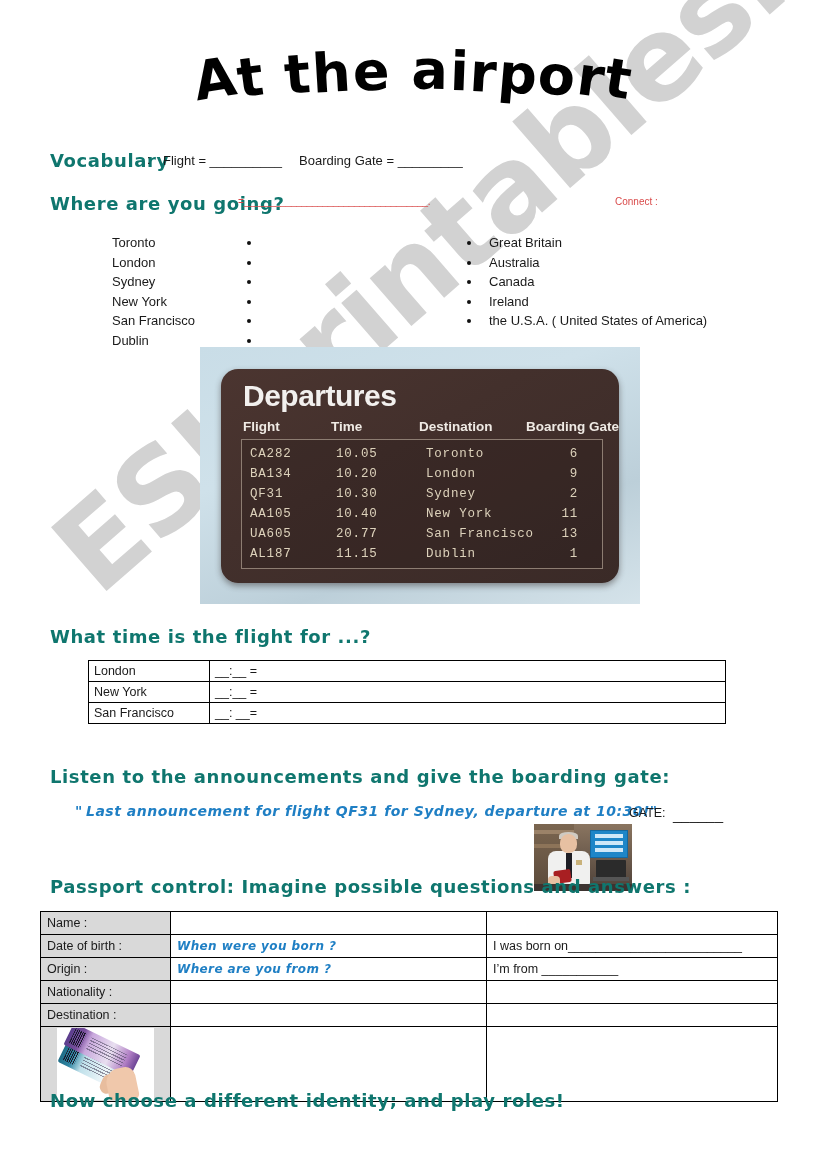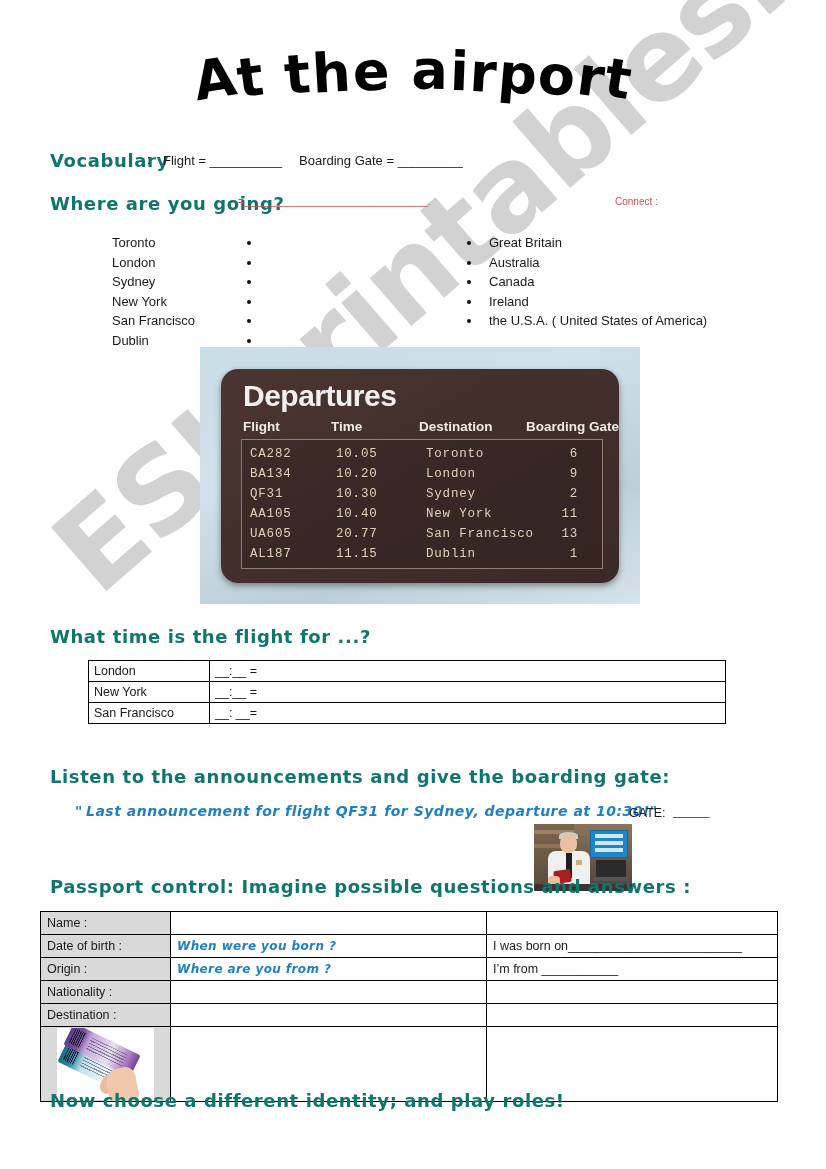--- a/index.html
+++ b/index.html
@@ -441,21 +441,21 @@
             <td class="c1">San Francisco</td>
             <td>__: __=</td>
           </tr>
         </tbody>
     </table>
 
     <div class="red-head" style="left:50px; top:760px;margin-top:6px;">Listen to the announcements and give the boarding gate:</div>
     <div class="blue-it" style="left:75px; top:803px; font-style:normal;">"</div>
     <div class="blue-it" style="left:86px; top:803px;">Last announcement for flight QF31 for Sydney, departure at 10:30!"</div>
     <div class="blk" style="left:629px; top:806px; font-size:12.5px;">GATE:</div>
-    <div class="blk" style="left:673px; top:806px; font-size:11px;">______</div>
+    <div class="blk" style="left:673px; top:806px; font-size:15px;">______</div>
 
     <div class="officer-photo">
       <div class="of-bg-left"></div>
       <div class="of-bg-right"></div>
       <div class="of-shelf"></div>
       <div class="of-shelf2"></div>
       <div class="of-sign">
           <i></i>
           <i></i>
           <i></i>

